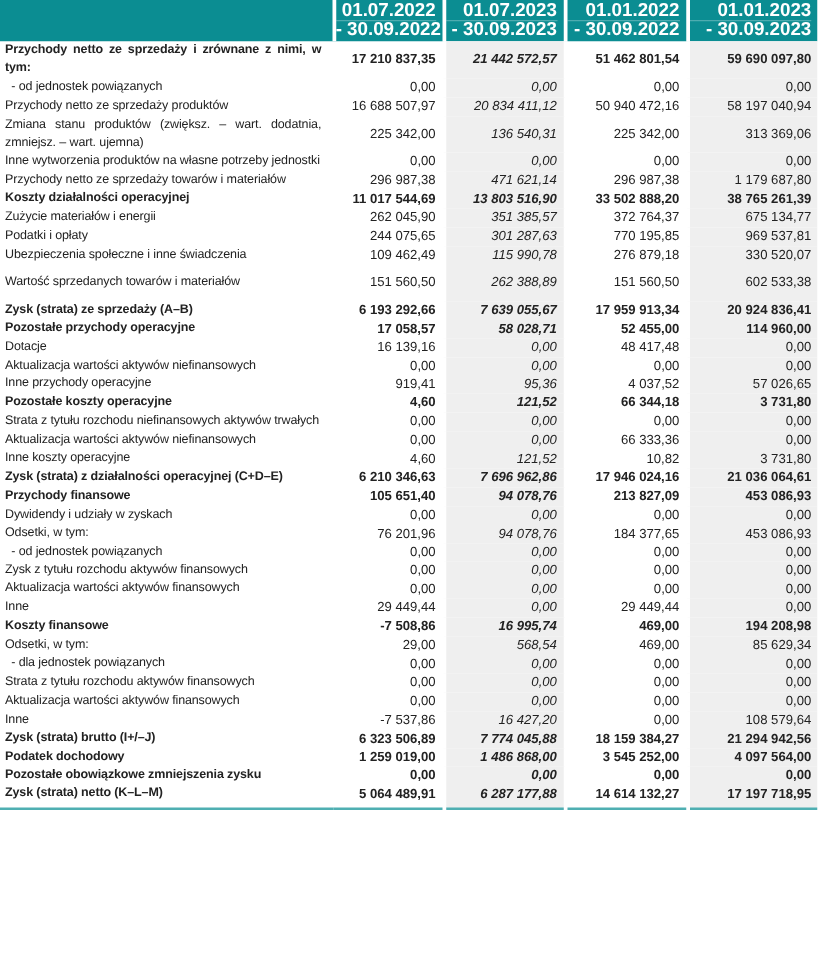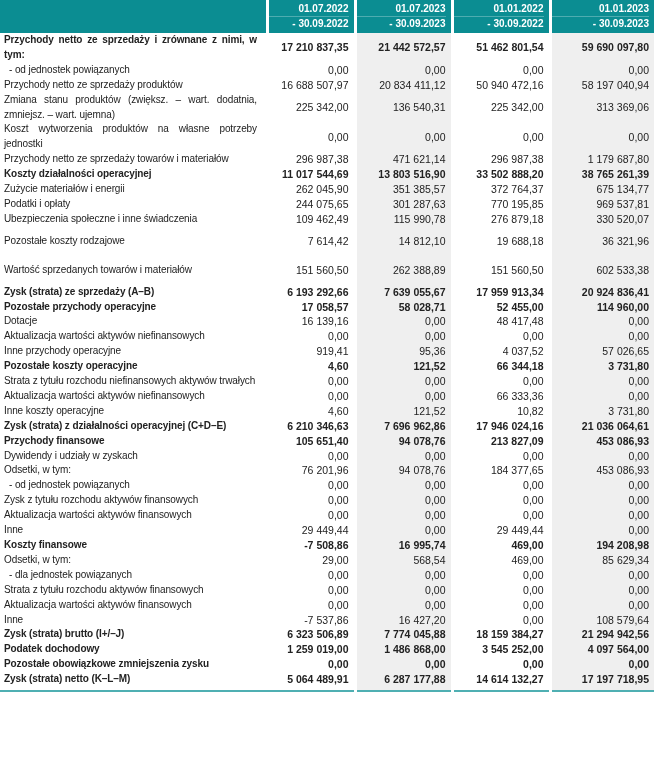--- a/index.html
+++ b/index.html
@@ -12,21 +12,21 @@
   table.fin {
     width: 654px;
     table-layout: fixed;
     border-collapse: collapse;
     border-bottom: 2px solid #4FAFB2;
   }
   
   thead th {
     background: #0B8D92;
     color: #ffffff;
-    font-size: 10px;
+    font-size: 15px;
     font-weight: bold;
     text-align: right;
     vertical-align: top;
     padding: 2px 5px 2px 0;
   }
   thead th + th { border-left: 3px solid #ffffff; }
   thead .h1, thead .h2 { line-height: 14px; white-space: nowrap; }
   thead .h2 { border-top: 1px solid rgba(255,255,255,0.28); }
   
   tbody td {
@@ -43,21 +43,21 @@
   tbody td.label.indent { padding-left: 9px; margin-left: 12px; }
   tbody td.num {
     font-size: 10.5px;
     text-align: right;
     white-space: nowrap;
   }
   tbody td.col2, tbody td.col4 {
     background: #EFEFEF;
     border-left: 3px solid #ffffff;
   }
-  tbody td.col2 { border-right: 3px solid #ffffff; }
+  tbody td.col2 { border-right: 3px solid #ffffff; font-style: italic; }
   tbody tr.bold td { font-weight: bold; }
   tbody tr.tall td { padding-top: 7px; padding-bottom: 7px; }
   tbody tr:last-child td { padding-bottom: 3px; }
 </style>
 </head>
 <body>
 
 <table class="fin">
   <colgroup>
     <col style="width:267px">
@@ -110,21 +110,21 @@
         <td class="num col4">58 197 040,94</td>
       </tr>
       <tr>
         <td class="label">Zmiana stanu produktów (zwiększ. – wart. dodatnia, zmniejsz. – wart. ujemna)</td>
         <td class="num col1">225 342,00</td>
         <td class="num col2">136 540,31</td>
         <td class="num col3">225 342,00</td>
         <td class="num col4">313 369,06</td>
       </tr>
       <tr>
-        <td class="label">Koszt wytworzenia produktów na własne potrzeby jednostki</td>
+        <td class="label">Inne wytworzenia produktów na własne potrzeby jednostki</td>
         <td class="num col1">0,00</td>
         <td class="num col2">0,00</td>
         <td class="num col3">0,00</td>
         <td class="num col4">0,00</td>
       </tr>
       <tr>
         <td class="label">Przychody netto ze sprzedaży towarów i materiałów</td>
         <td class="num col1">296 987,38</td>
         <td class="num col2">471 621,14</td>
         <td class="num col3">296 987,38</td>
@@ -150,27 +150,20 @@
         <td class="num col2">301 287,63</td>
         <td class="num col3">770 195,85</td>
         <td class="num col4">969 537,81</td>
       </tr>
       <tr>
         <td class="label">Ubezpieczenia społeczne i inne świadczenia</td>
         <td class="num col1">109 462,49</td>
         <td class="num col2">115 990,78</td>
         <td class="num col3">276 879,18</td>
         <td class="num col4">330 520,07</td>
-      </tr>
-      <tr class="tall">
-        <td class="label">Pozostałe koszty rodzajowe</td>
-        <td class="num col1">7 614,42</td>
-        <td class="num col2">14 812,10</td>
-        <td class="num col3">19 688,18</td>
-        <td class="num col4">36 321,96</td>
       </tr>
       <tr class="tall">
         <td class="label">Wartość sprzedanych towarów i materiałów</td>
         <td class="num col1">151 560,50</td>
         <td class="num col2">262 388,89</td>
         <td class="num col3">151 560,50</td>
         <td class="num col4">602 533,38</td>
       </tr>
       <tr class="bold">
         <td class="label">Zysk (strata) ze sprzedaży (A–B)</td>

